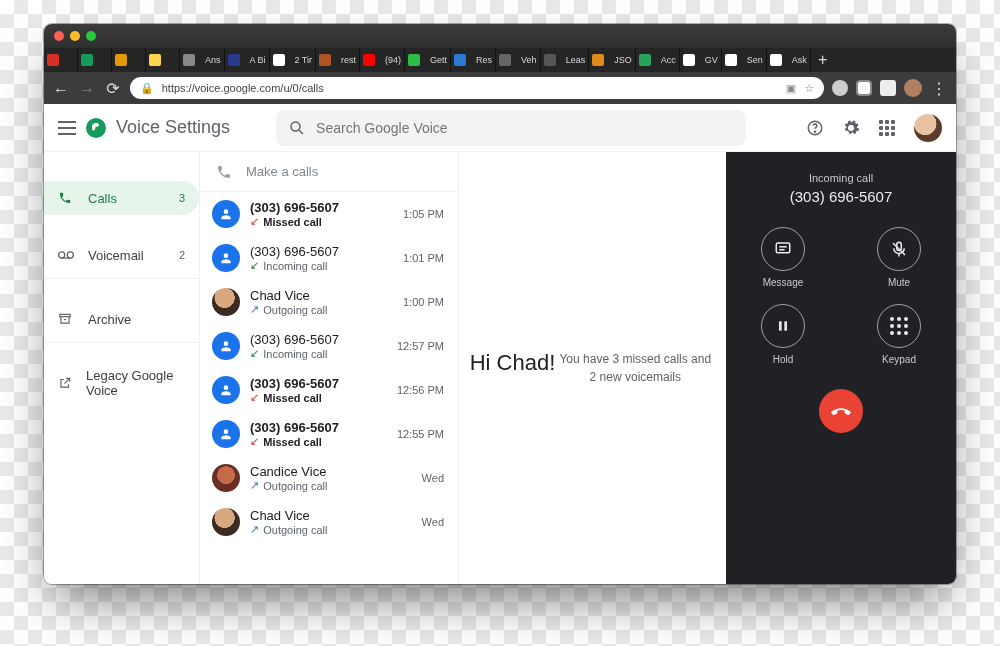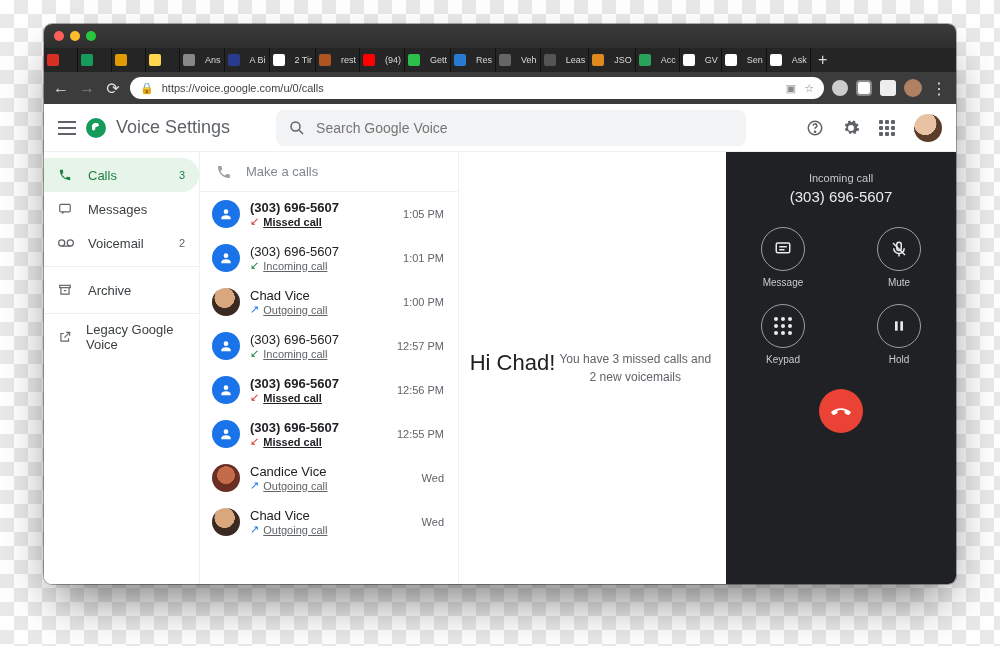--- a/index.html
+++ b/index.html
@@ -91,21 +91,21 @@
     width:28px; height:28px; border-radius:50%;
     background: radial-gradient(circle at 40% 35%, #e7c3a3 0 45%, #5a3c2b 46% 100%);
   }
 
   .app-body { flex:1; display:flex; overflow:hidden;}
 
   
   .sidebar { width:155px; padding-top:6px;}
   .nav-item {
     height:34px; display:flex; align-items:center; gap:14px; padding:0 14px;
-    color:#3c4043; font-size:13px; position:relative;
+    color:#3c4043; font-size:13px; position:relative;margin-top:23px;
   }
   .nav-item.active {
     background:#e6f4ea; color:#1e7f41; border-radius:0 20px 20px 0; font-weight:500;
   }
   .nav-item .count { margin-left:auto; font-size:11px; color:#5f6368; }
   .nav-item.active .count { color:#1e7f41; }
   .nav-ico { width:16px; text-align:center; color:inherit; font-size:13px; }
   .nav-sep { height:1px; background:#eceff1; margin:6px 0;}
 
   
@@ -126,21 +126,21 @@
   .call-avatar.photo1 { background: radial-gradient(circle at 45% 35%, #d8a77d 0 42%, #3a2a22 43% 100%);}
   .call-avatar.photo2 { background: radial-gradient(circle at 50% 40%, #c46b4a 0 40%, #6a2e25 41% 100%);}
   .call-main { flex:1; min-width:0; }
   .call-main .line1 { font-size:13px; color:#202124; }
   .call-main .line1.bold { font-weight:700; }
   .call-main .line2 { font-size:11px; display:flex; align-items:center; gap:4px; }
   .line2 .arrow { font-size:11px; }
   .arrow.missed { color:#d93025; }
   .arrow.in { color:#188038; }
   .arrow.out { color:#1a73e8; }
-  .line2 .txt { color:#5f6368;text-decoration:underline; }
+  .line2 .txt { color:#5f6368; }
   .line2 .txt.bold { font-weight:700; color:#202124;}
   .call-time { font-size:11px; color:#5f6368; white-space:nowrap; }
 
   
   .greet {
     flex:1; display:flex; align-items:center; justify-content:center;
     color:#202124; min-width:0;
   }
   .greet h2 { font-size:22px; font-weight:400; margin-bottom:10px;}
   .greet p { font-size:12px; color:#5f6368; text-align:center; max-width:160px; line-height:1.5;}
@@ -332,29 +332,20 @@
 
       <div class="sidebar" id="sidebar">
           <div class="nav-item active">
             <span class="nav-ico">
               <svg width="14" height="14" viewBox="0 0 24 24" fill="#1e7f41">
                 <path d="M6.6 10.8a15 15 0 0 0 6.6 6.6l2.2-2.2a1 1 0 0 1 1-.25 11 11 0 0 0 3.5.56 1 1 0 0 1 1 1V20a1 1 0 0 1-1 1A17 17 0 0 1 3 4a1 1 0 0 1 1-1h3.5a1 1 0 0 1 1 1 11 11 0 0 0 .56 3.5 1 1 0 0 1-.25 1z"></path>
               </svg>
             </span>
             <span>Calls</span>
             <span class="count">3</span>
-          </div>
-          <div class="nav-item">
-            <span class="nav-ico">
-              <svg width="14" height="14" viewBox="0 0 24 24" fill="none" stroke="#5f6368" stroke-width="2">
-                <rect x="3" y="4" width="18" height="13" rx="2"></rect>
-                <path d="M7 20l3-3"></path>
-              </svg>
-            </span>
-            <span>Messages</span>
           </div>
           <div class="nav-item">
             <span class="nav-ico">
               <svg width="16" height="10" viewBox="0 0 26 14" fill="none" stroke="#5f6368" stroke-width="2">
                 <circle cx="6" cy="7" r="5"></circle>
                 <circle cx="20" cy="7" r="5"></circle>
                 <line x1="6" y1="12" x2="20" y2="12"></line>
               </svg>
             </span>
             <span>Voicemail</span>
@@ -530,42 +521,42 @@
                   <rect x="9" y="3" width="6" height="11" rx="3"></rect>
                   <path d="M5 11a7 7 0 0 0 14 0"></path>
                   <line x1="12" y1="18" x2="12" y2="22"></line>
                   <line x1="4" y1="4" x2="20" y2="20"></line>
                 </svg>
               </div>
               <div class="lbl">Mute</div>
             </div>
             <div class="dbtn">
               <div class="circle">
-                <span class="keypad-dots">
-                  <span></span>
-                  <span></span>
-                  <span></span>
-                  <span></span>
-                  <span></span>
-                  <span></span>
-                  <span></span>
-                  <span></span>
-                  <span></span>
-                </span>
-              </div>
-              <div class="lbl">Keypad</div>
-            </div>
-            <div class="dbtn">
-              <div class="circle">
                 <svg width="16" height="16" viewBox="0 0 24 24" fill="#e8eaed">
                   <rect x="6" y="5" width="4" height="14"></rect>
                   <rect x="14" y="5" width="4" height="14"></rect>
                 </svg>
               </div>
               <div class="lbl">Hold</div>
+            </div>
+            <div class="dbtn">
+              <div class="circle">
+                <span class="keypad-dots">
+                  <span></span>
+                  <span></span>
+                  <span></span>
+                  <span></span>
+                  <span></span>
+                  <span></span>
+                  <span></span>
+                  <span></span>
+                  <span></span>
+                </span>
+              </div>
+              <div class="lbl">Keypad</div>
             </div>
           </div>
         <div class="hangup">
           <svg width="22" height="22" viewBox="0 0 24 24" fill="#fff">
               <path d="M12 9C8 9 4.4 10.4 1.6 12.7a1 1 0 0 0-.1 1.4l1.7 2a1 1 0 0 0 1.3.15 12 12 0 0 1 3-1.6 1 1 0 0 0 .6-.9V11.5A14 14 0 0 1 12 11a14 14 0 0 1 3.9.5v2.25a1 1 0 0 0 .6.9 12 12 0 0 1 3 1.6 1 1 0 0 0 1.3-.15l1.7-2a1 1 0 0 0-.1-1.4C19.6 10.4 16 9 12 9z"></path>
             </svg>
         </div>
       </div>
 
     </div>

